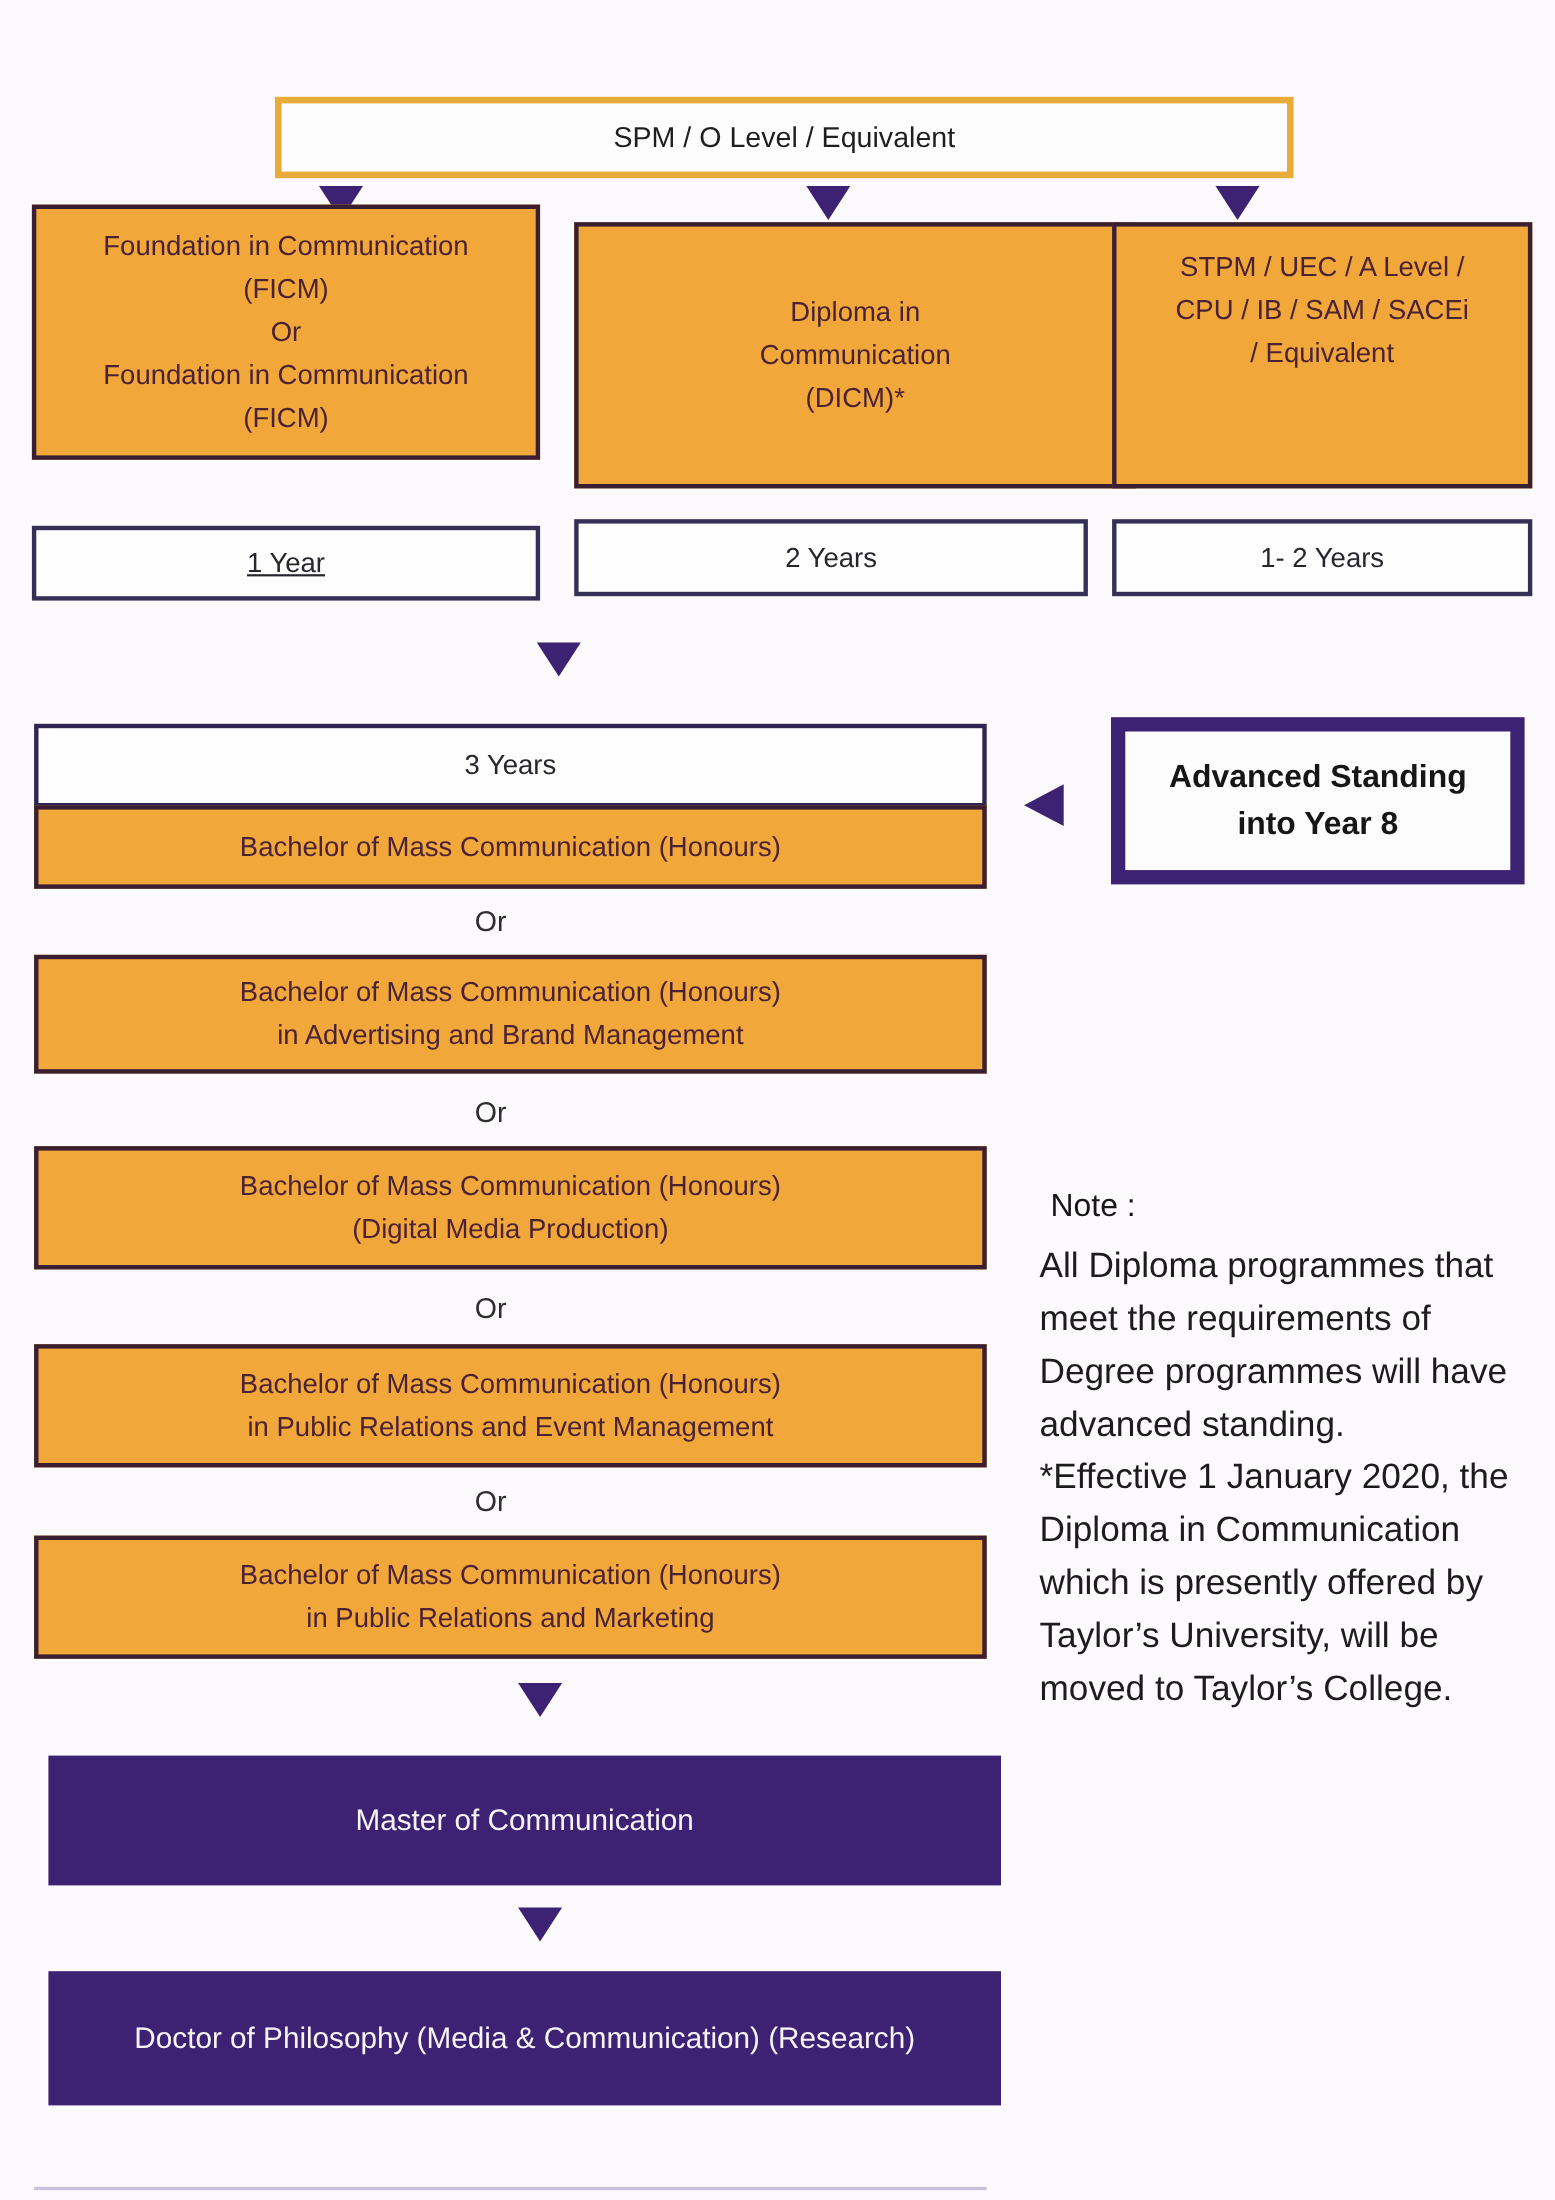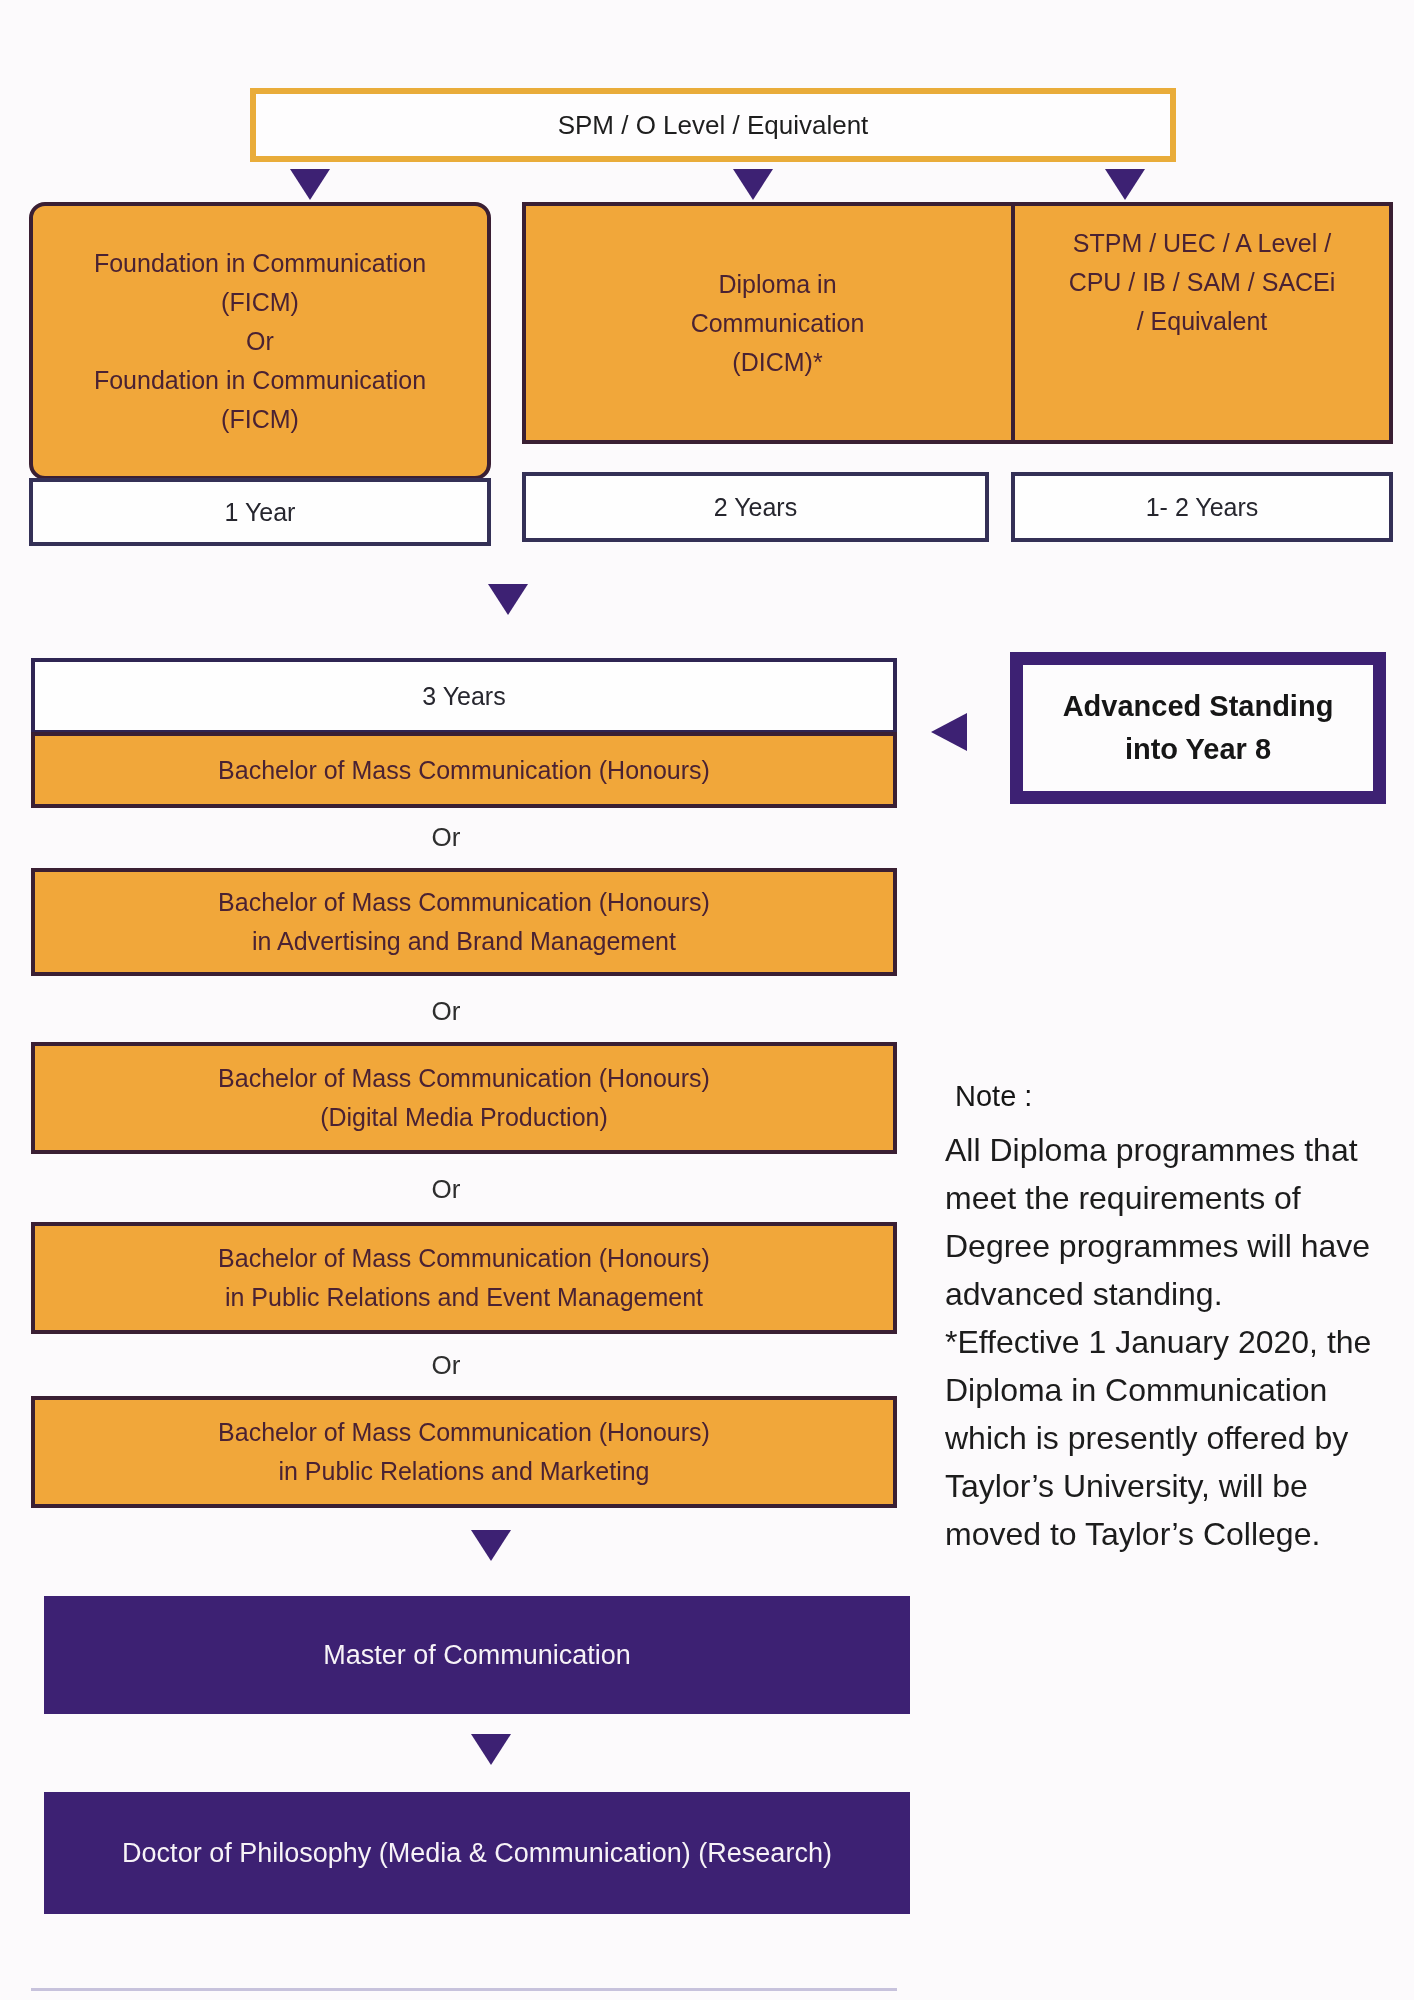--- a/index.html
+++ b/index.html
@@ -67,39 +67,39 @@
 <div id="canvas">
 
   <div class="box gold-outline" style="left:250px; top:88px; width:926px; height:74px;">
     <span>SPM / O Level / Equivalent</span>
   </div>
 
   <div class="down-arrow" style="left:290px; top:169px;"></div>
   <div class="down-arrow" style="left:733px; top:169px;"></div>
   <div class="down-arrow" style="left:1105px; top:169px;"></div>
 
-  <div class="box orange" style="left:29px; top:202px; width:462px; height:278px;border-radius:16px;">
+  <div class="box orange" style="left:29px; top:186px; width:462px; height:232px;">
     <span>Foundation in Communication
 (FICM)
 Or
 Foundation in Communication
 (FICM)</span>
   </div>
   <div class="box orange" style="left:522px; top:202px; width:511px; height:242px;">
     <span>Diploma in
 Communication
 (DICM)*</span>
   </div>
   <div class="box orange" style="left:1011px; top:202px; width:382px; height:242px; align-items:flex-start; padding-top:18px;">
     <span>STPM / UEC / A Level /
 CPU / IB / SAM / SACEi
 / Equivalent</span>
   </div>
 
-  <div class="box white-box" style="left:29px; top:478px; width:462px; height:68px;">
+  <div class="box white-box" style="left:29px; top:478px; width:462px; height:68px;text-decoration:underline;">
     <span>1 Year</span>
   </div>
   <div class="box white-box" style="left:522px; top:472px; width:467px; height:70px;">
     <span>2 Years</span>
   </div>
   <div class="box white-box" style="left:1011px; top:472px; width:382px; height:70px;">
     <span>1- 2 Years</span>
   </div>
 
   <div class="down-arrow" style="left:488px; top:584px;"></div>

